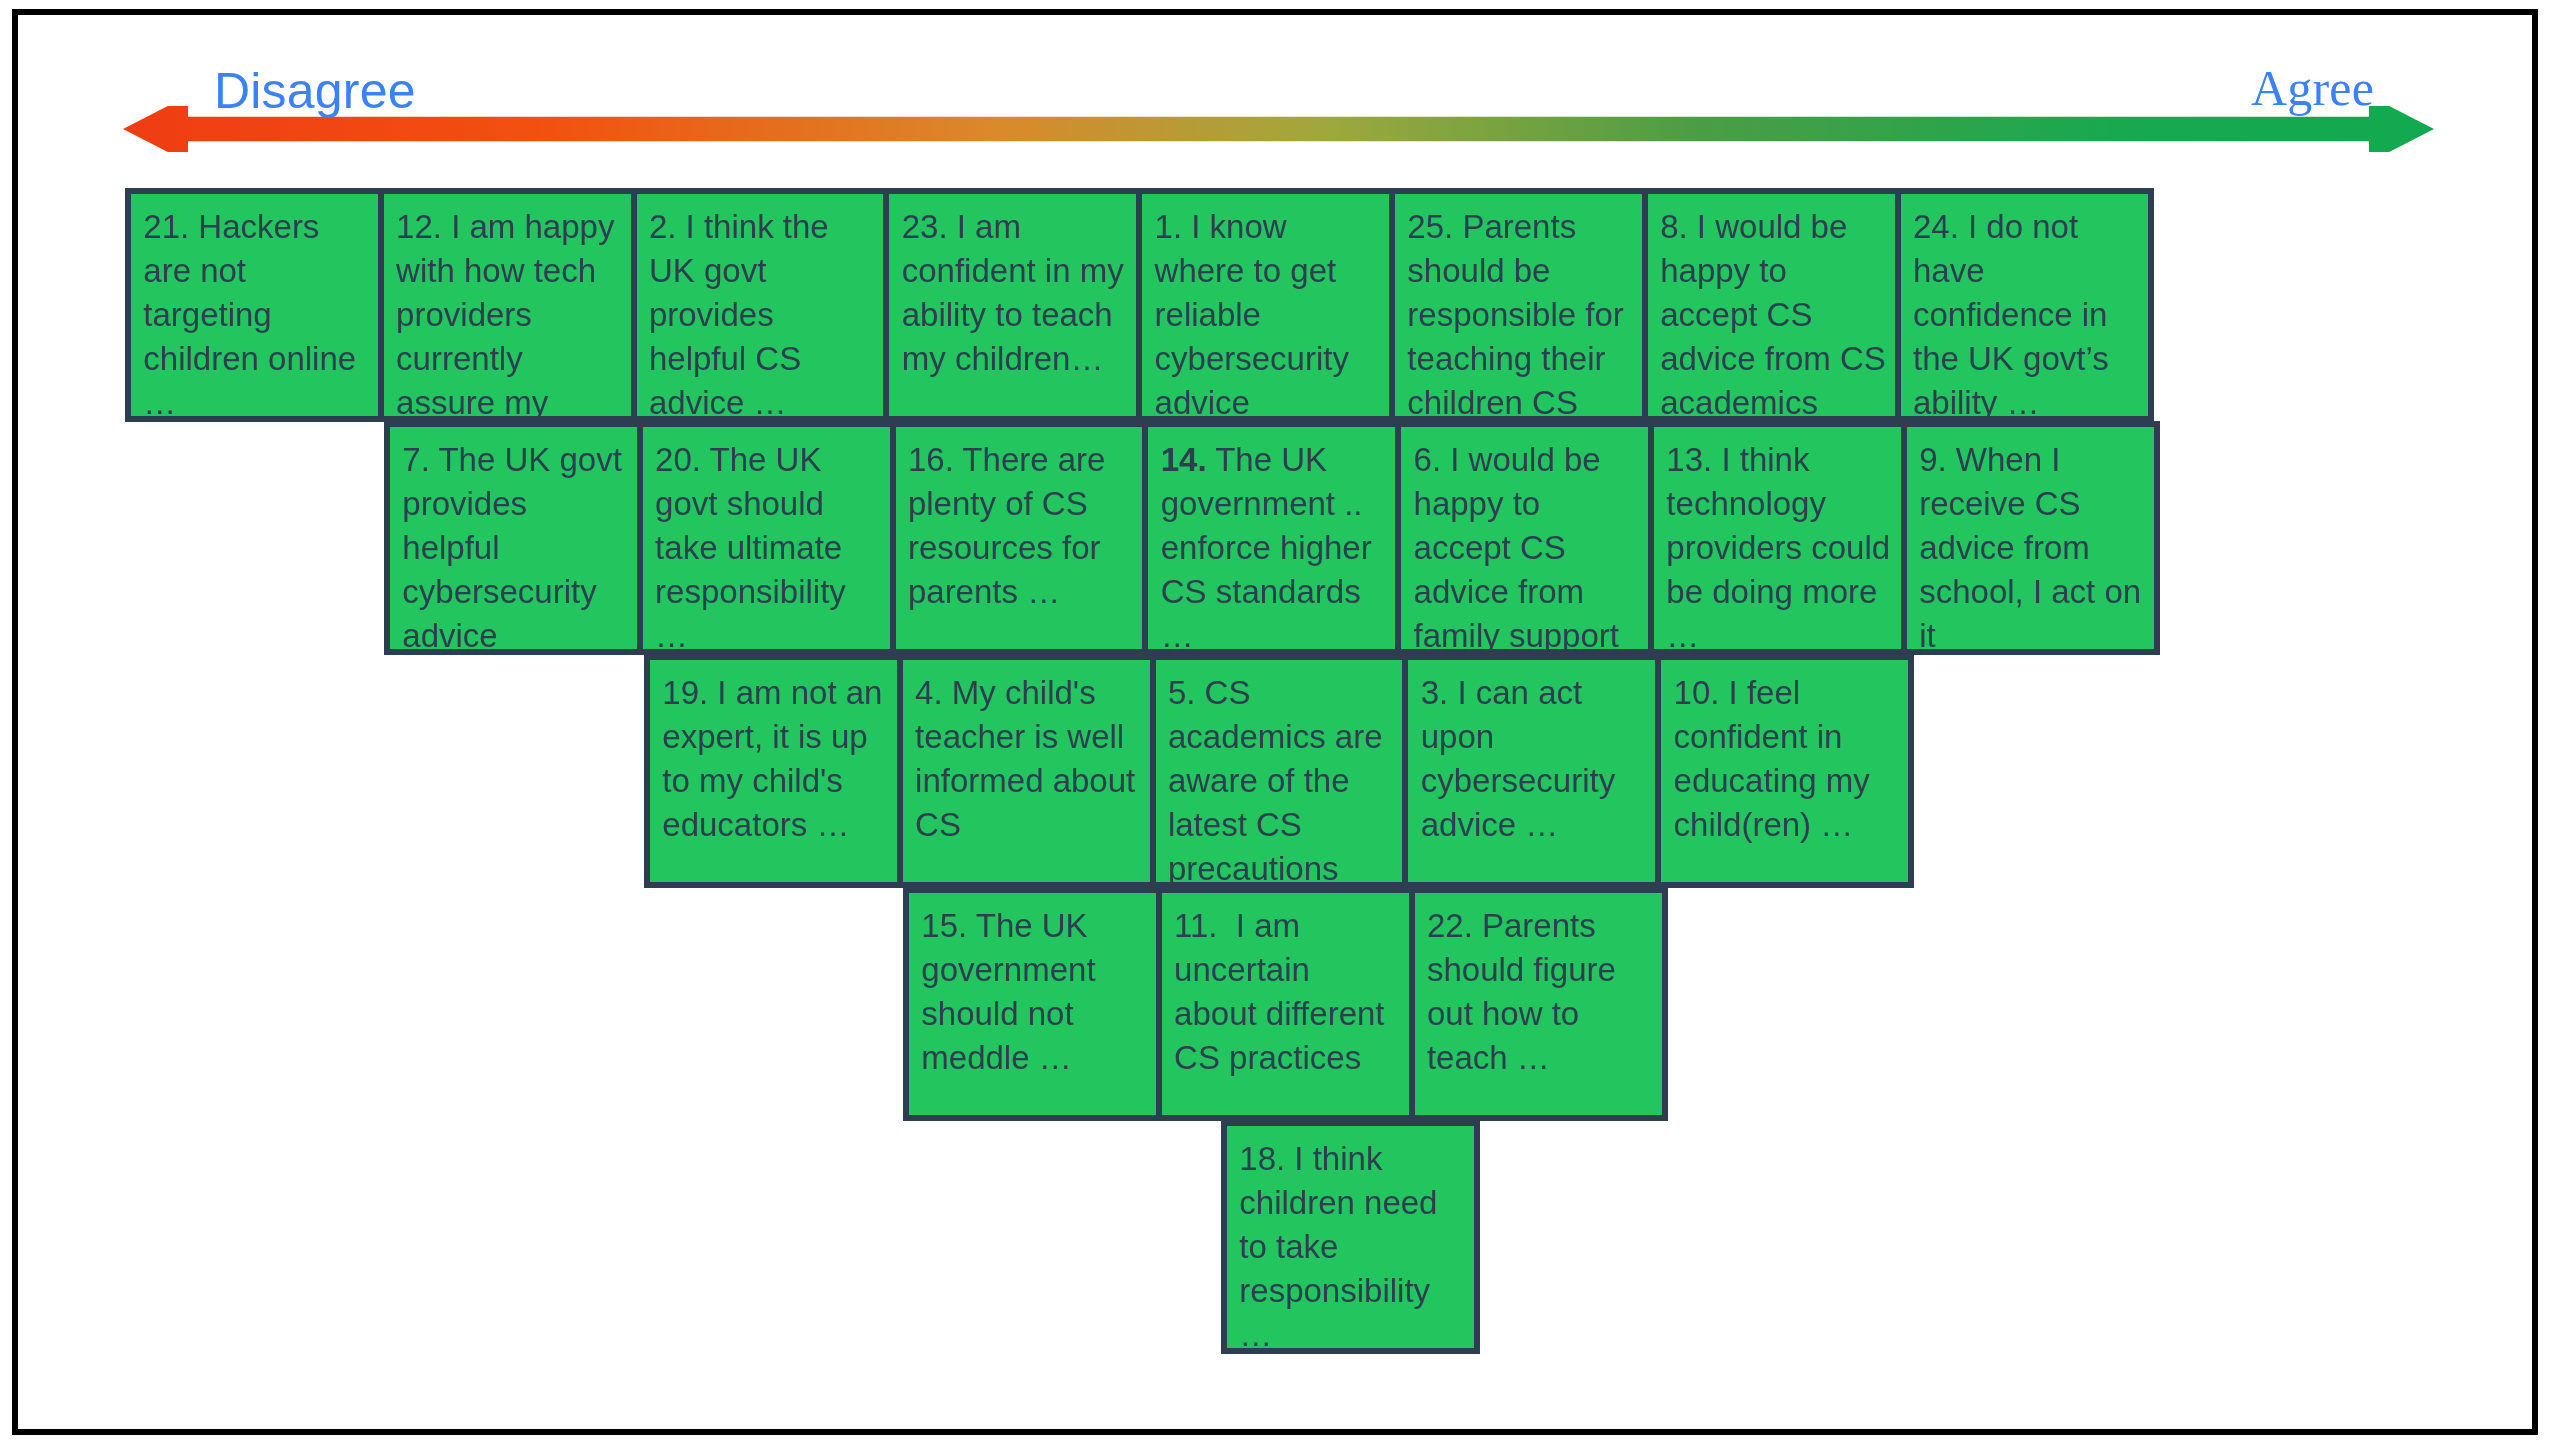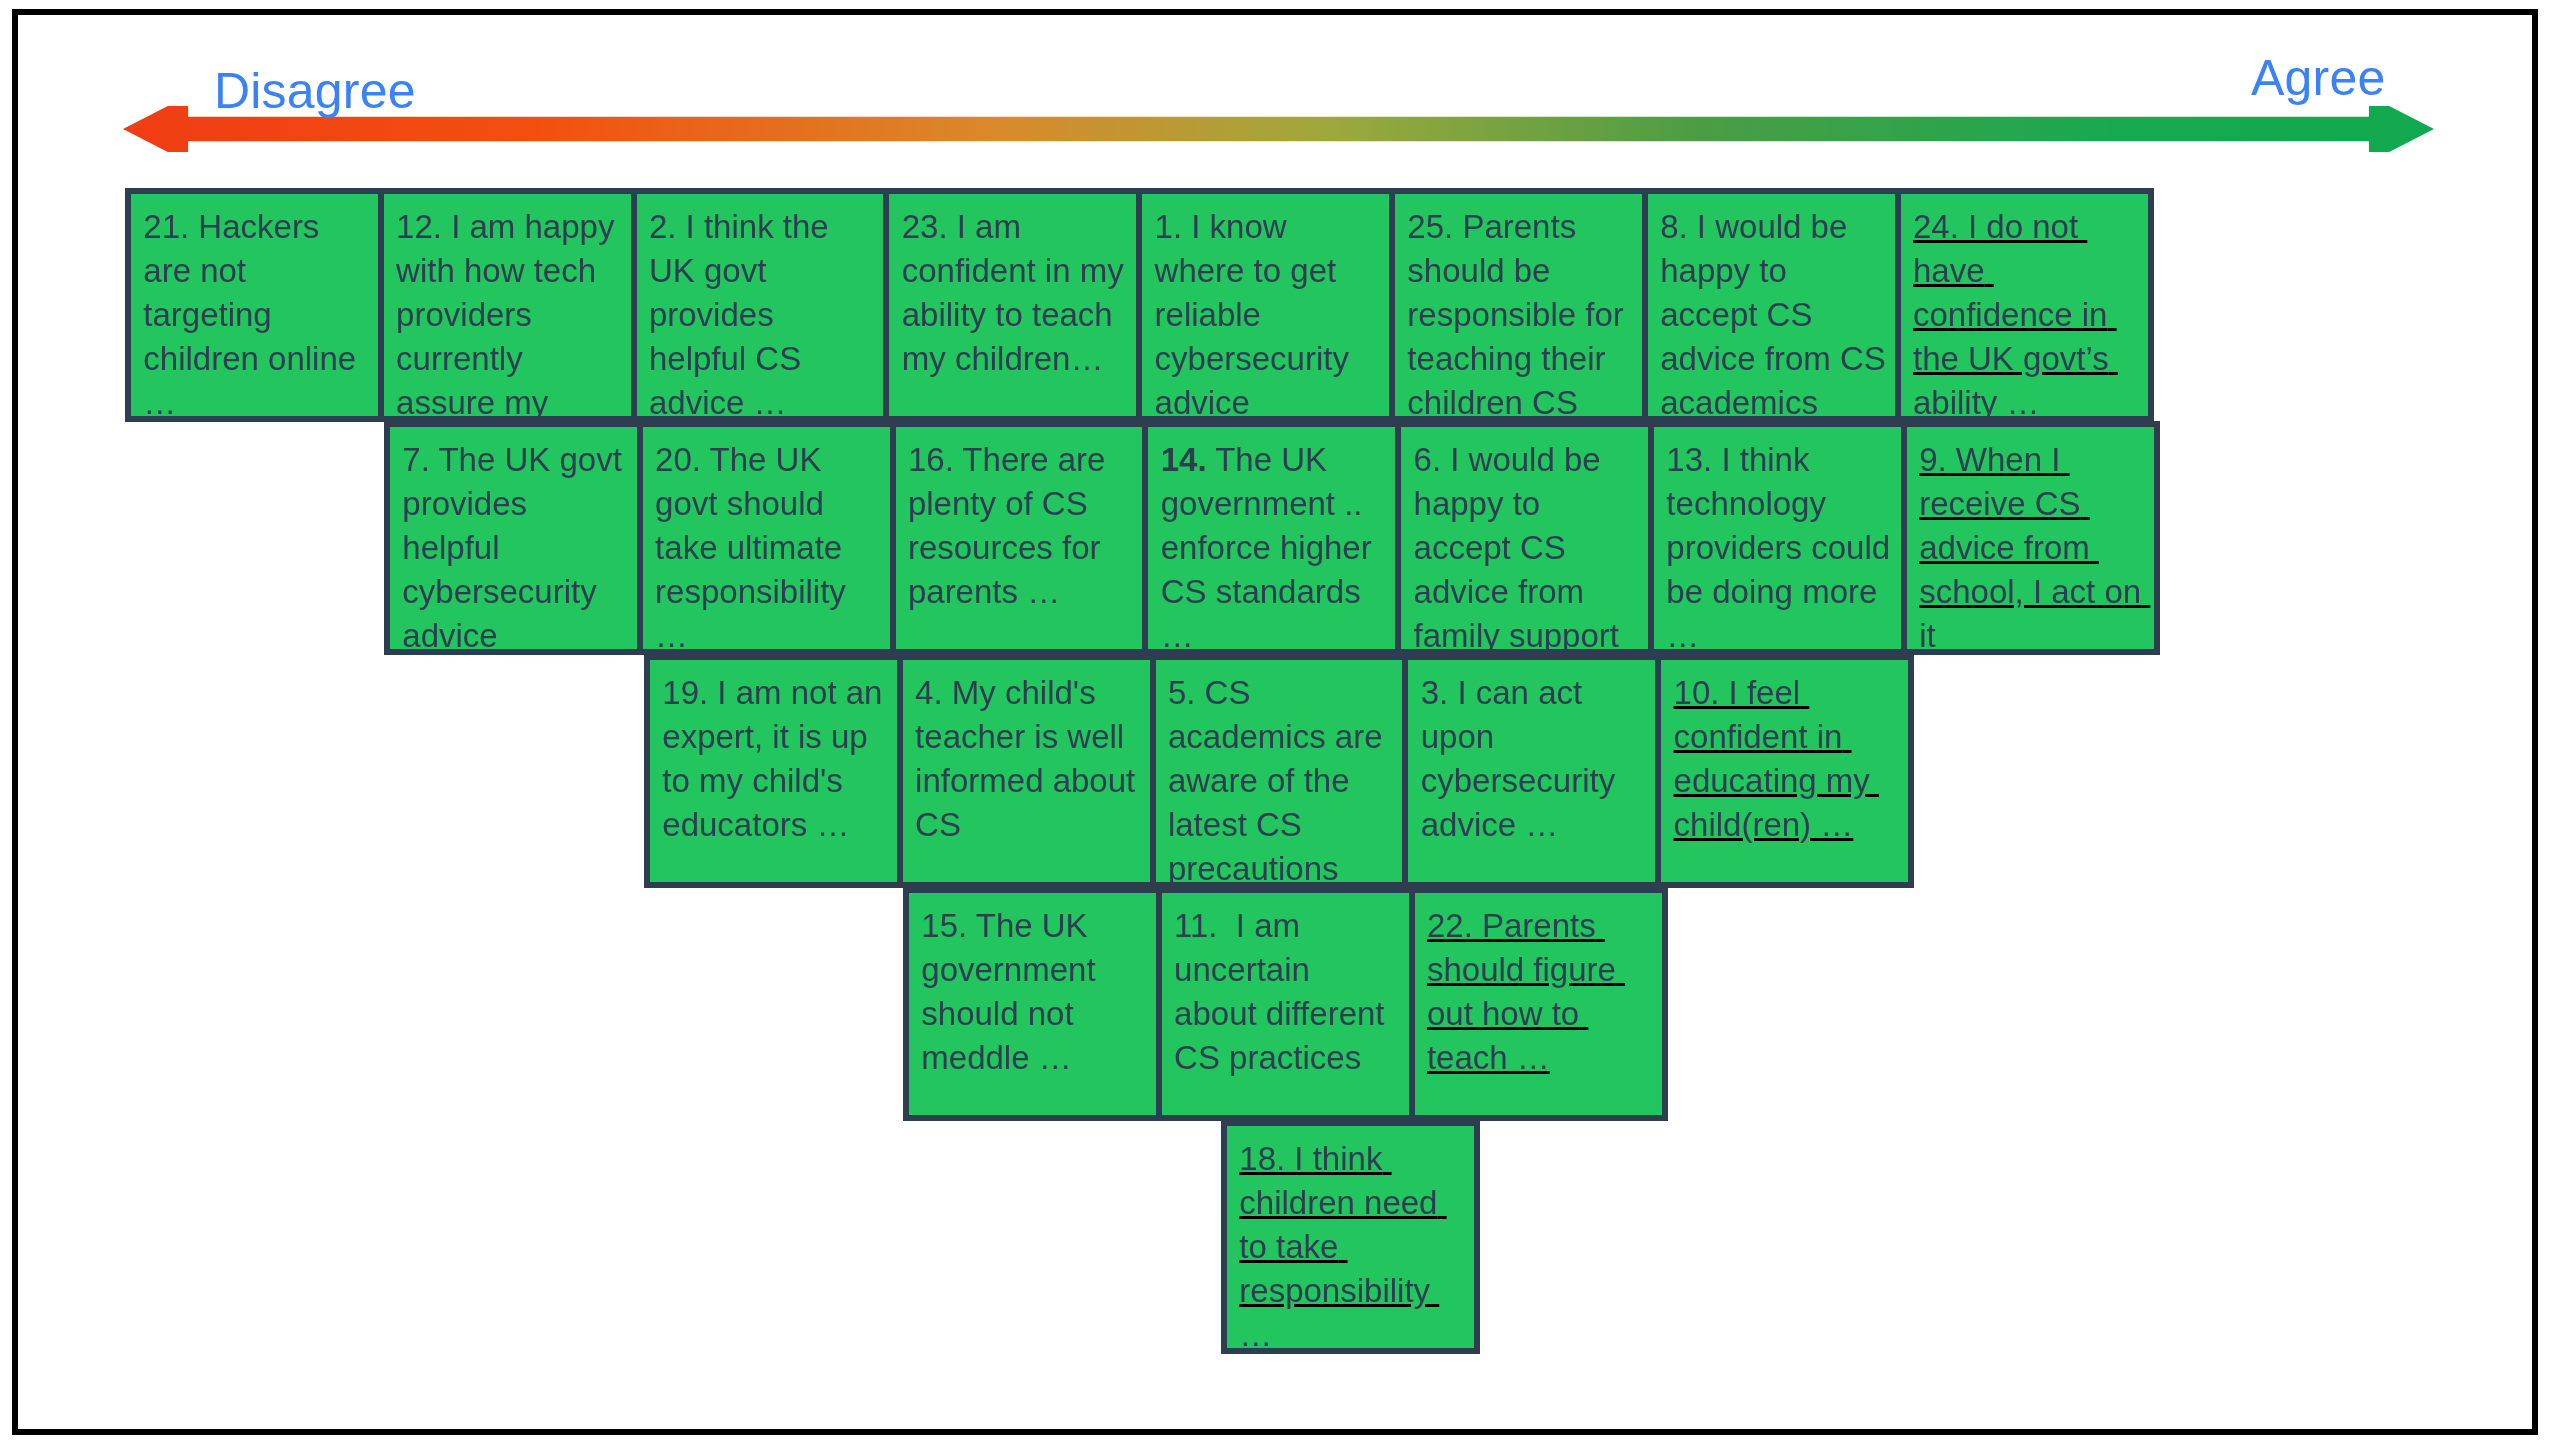--- a/index.html
+++ b/index.html
@@ -44,21 +44,21 @@
   #scale svg { display: block; }
 
   .axis-label {
     position: absolute;
     font-size: 50px;
     color: #3b82f6;
     letter-spacing: 0.2px;
     white-space: nowrap;
   }
   #label-disagree { left: 214px; top: 62px; }
-  #label-agree    { left: 2251px; top: 49px; }
+  #label-agree    { left: 2251px; top: 59px; font-family: Liberation Serif, serif; }
 
   
   #grid {
     position: absolute;
     left: 125px;
     top: 188px;
     width: 2339px;
     height: 1178px;
   }
 
@@ -77,21 +77,21 @@
     box-sizing: border-box;
     width: 259px;
     height: 234px;
     border: 6.2px solid #2d3e50;
     background: #22c55e;
     margin-right: -6.2px;
     padding: 11.4px 8px 5.3px 12.3px;
     overflow: hidden;
     position: relative;
   }
-  .card:last-child { margin-right: 12px; text-decoration: underline; }
+  .card:last-child { margin-right: 12px; }
 
   .card-text {
     font-size: 33px;
     line-height: 1.33;
     color: #2d3e50;
     word-wrap: break-word;
     white-space: pre-wrap;
     display: block;
   }
   .card-num-bold { font-weight: bold; }

